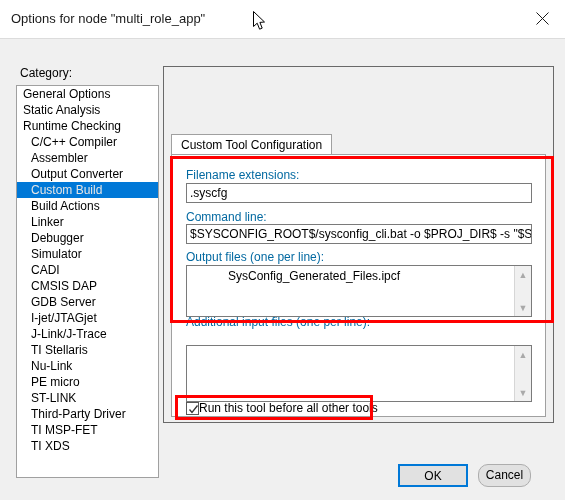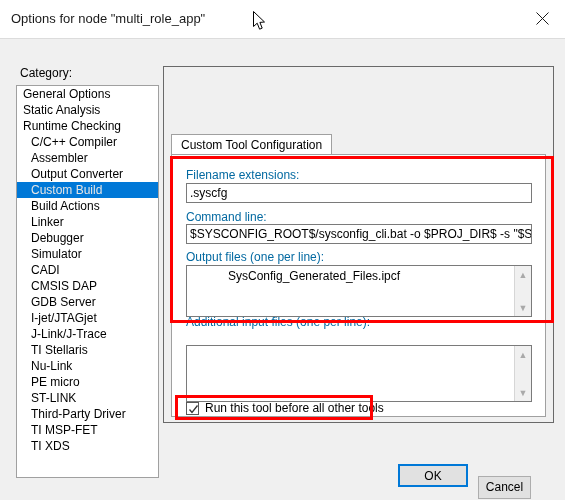--- a/index.html
+++ b/index.html
@@ -193,21 +193,20 @@
   .cbbox {
     width: 13px; height: 13px;
     border: 1px solid #585858;
     background: #ffffff;
     box-sizing: border-box;
     position: relative;
     flex: 0 0 auto;
   }
   .cbbox svg { position: absolute; left: 1px; top: 1px; }
   .cblabel {
-    margin-left: 6px;
     font-size: 12px;
     white-space: nowrap;
   }
 
   
   .redbox {
     position: absolute;
     border: 3px solid #ff0000;
     box-sizing: border-box;
     pointer-events: none;
@@ -226,21 +225,21 @@
     background: #e1e1e1;
     border: 1px solid #adadad;
     box-sizing: border-box;
     color: #000;
   }
   .btn.default {
     background: #e1e1e1;
     border: 2px solid #0078d7;
   }
   #btn-ok     { left: 398px; top: 464px; width: 70px; }
-  #btn-cancel { left: 478px; top: 476px; width: 53px; }
+  #btn-cancel { left: 478px; top: 464px; width: 53px; border-radius: 10px; }
 </style>
 </head>
 <body>
 
 <div class="titlebar">
   <div class="titlebar-text">Options for node "multi_role_app"</div>
   <div class="titlebar-close">
     <svg width="13" height="13" viewBox="0 0 13 13">
       <line x1="0.5" y1="0.5" x2="12.5" y2="12.5" stroke="#1a1a1a" stroke-width="1"></line>
       <line x1="12.5" y1="0.5" x2="0.5" y2="12.5" stroke="#1a1a1a" stroke-width="1"></line>

